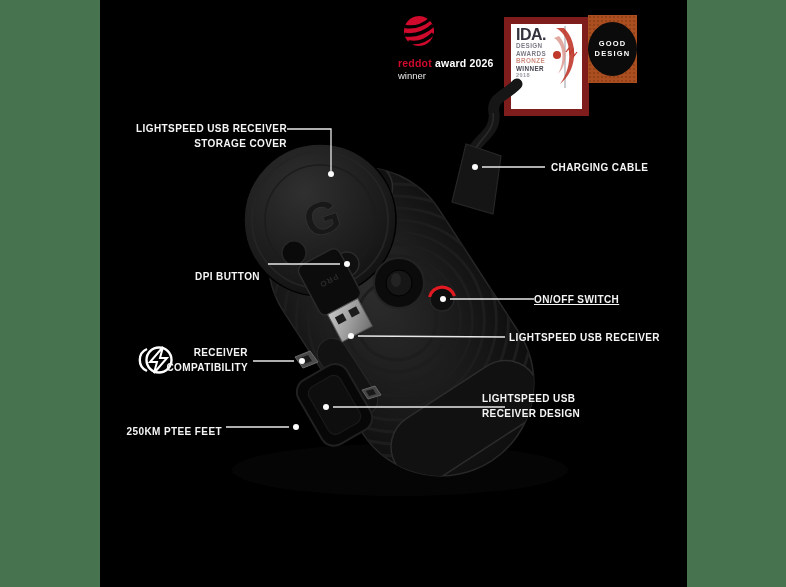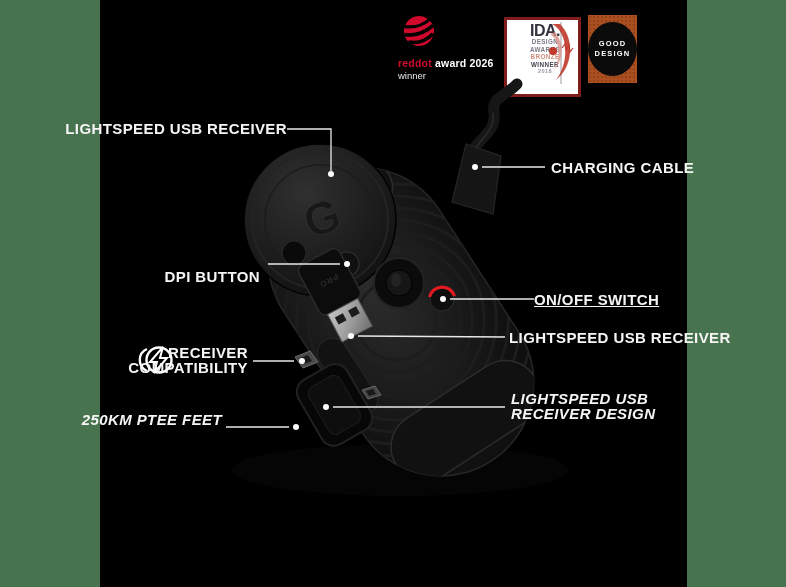--- a/index.html
+++ b/index.html
@@ -5,32 +5,32 @@
   html,body{margin:0;padding:0;background:#000;}
   .stage{position:relative;width:786px;height:587px;overflow:hidden;
          font-family:"Liberation Sans",sans-serif;background:#48734f;}
   .canvas{position:absolute;left:100px;top:0;width:587px;height:587px;background:#000;}
   .strip{position:absolute;top:0;height:587px;}
   .strip.left{left:0;width:100px;}
   .strip.right{left:687px;width:99px;}
 
   .scene{position:absolute;left:0;top:0;pointer-events:none;}
 
-  .callout{position:absolute;color:#f5f5f5;font-weight:700;font-size:15px;
+  .callout{position:absolute;color:#f5f5f5;font-weight:700;font-size:10px;
            letter-spacing:.4px;line-height:15px;white-space:nowrap;}
   .callout.right-align{text-align:right;}
 
   
   .reddot{position:absolute;left:398px;top:14px;width:110px;color:#fff;}
   .reddot .txt{font-size:10.5px;font-weight:700;margin-top:3px;letter-spacing:.2px;}
   .reddot .txt .red{color:#cf0a2c;}
   .reddot .winner{font-size:9.5px;font-weight:400;margin-top:1px;color:#e8e8e8;}
 
   .ida{position:absolute;left:504px;top:17px;width:66px;height:68px;background:#fff;
-       border:3px solid #7f1d1d;padding:3px 0 3px 5px;overflow:hidden;text-align:center;}
+       border:7px solid #7f1d1d;padding:3px 0 14px 5px;overflow:hidden;}
   .ida .t{font-size:16px;font-weight:800;color:#33323e;letter-spacing:-.5px;line-height:15px;}
   .ida .l{font-size:6.3px;font-weight:700;color:#7a7a85;letter-spacing:.4px;line-height:7.6px;}
   .ida .l.bronze{color:#d08c7f;}
   .ida .l.winner{color:#44434e;}
   .ida .l.yr{color:#9a9aa3;font-size:5.6px;}
   .ida svg{position:absolute;right:2px;top:2px;}
 
   .gd{position:absolute;left:588px;top:15px;width:49px;height:68px;background:#ab4e20;
       background-image:radial-gradient(#94421a 0.8px,transparent 0.9px);background-size:4px 4px;
       display:flex;align-items:center;justify-content:center;}
@@ -203,34 +203,35 @@
   </svg>
 
   <svg class="pp-icon" width="44" height="38" viewBox="0 0 44 38">
     <path d="M14,8 A12,12 0 0 0 14,30" stroke="#fff" stroke-width="2.4" fill="none"></path>
     <circle cx="26" cy="19" r="12.5" stroke="#fff" stroke-width="2.4" fill="none"></circle>
     <polygon points="30,6 17,21 24,21 21,32 34,17 27,17" fill="#000" stroke="#fff" stroke-width="2"></polygon>
   </svg>
 
   <div class="callout right-align" style="right:499px;top:121px;">
     <div>LIGHTSPEED USB RECEIVER</div>
+    <div>STORAGE COVER</div>
   </div>
 
   <div class="callout" style="left:551px;top:160px;text-align:center;">CHARGING CABLE</div>
 
   <div class="callout right-align" style="right:526px;top:257px;margin-top:12px;">DPI BUTTON</div>
 
   <div class="callout" style="left:534px;top:292px;text-decoration:underline;">ON/OFF SWITCH</div>
 
   <div class="callout" style="left:509px;top:330px;">LIGHTSPEED USB RECEIVER</div>
 
   <div class="callout right-align" style="right:538px;top:345px;">
     <div>RECEIVER</div>
     <div>COMPATIBILITY</div>
   </div>
 
-  <div class="callout" style="left:511px;top:391px;font-style:italic;">
+  <div class="callout" style="left:482px;top:391px;">
     <div>LIGHTSPEED USB</div>
     <div>RECEIVER DESIGN</div>
   </div>
 
-  <div class="callout right-align" style="right:564px;top:412px;font-style:italic;">250KM PTEE FEET</div>
+  <div class="callout right-align" style="right:564px;top:424px;">250KM PTEE FEET</div>
 </div>
 
 </body></html>

